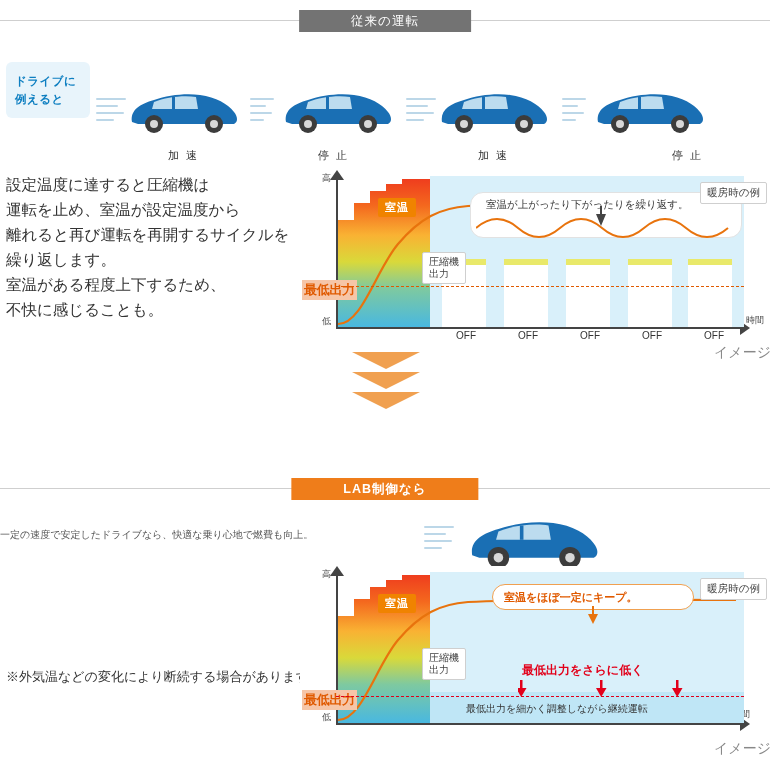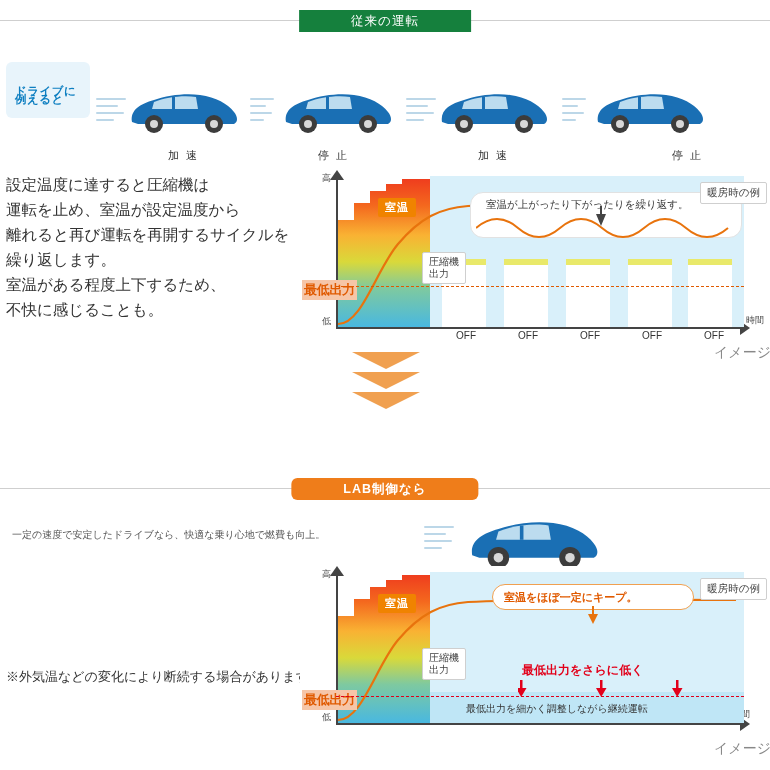--- a/index.html
+++ b/index.html
@@ -4,33 +4,33 @@
 <style>
   html,body{margin:0;padding:0;}
   body{width:770px;height:770px;background:#ffffff;font-family:"Liberation Sans",sans-serif;position:relative;overflow:hidden;color:#333;}
   .wrap{position:absolute;left:0;top:0;width:770px;height:770px;}
 
   
   .sec-head{position:absolute;left:0;width:770px;height:22px;}
   .sec-head .bar{position:absolute;left:0;top:10px;width:770px;height:1px;background:#cfcfcf;}
   .sec-head .lbl{position:absolute;left:50%;transform:translateX(-50%);top:0;height:22px;line-height:22px;
     padding:0 52px;color:#fff;font-size:12.5px;letter-spacing:1px;white-space:nowrap;}
-  .sec-head.gray .lbl{background:#15803d;}
-  .sec-head.orange .lbl{background:#ef7d1a;font-weight:bold;border-radius:6px;}
+  .sec-head.gray .lbl{background:#737373;}
+  .sec-head.orange .lbl{background:#ef7d1a;font-weight:bold;}
 
   
   .t{position:absolute;white-space:pre;}
   .small{font-size:10px;color:#555;}
   .tiny{font-size:14px;color:#888;}
   .body-jp{font-size:15.5px;line-height:25px;color:#333;}
 
   
   .badge{position:absolute;left:6px;top:62px;width:84px;height:56px;background:#e8f4fb;border-radius:6px;}
   .badge span{position:absolute;left:9px;font-size:11.5px;color:#0e7fc1;font-weight:bold;letter-spacing:.5px;}
-  .badge .l1{top:22px;}
+  .badge .l1{top:12px;}
   .badge .l2{top:30px;}
 
   
   .car{position:absolute;width:118px;height:52px;}
   .car svg{display:block;}
   .speedlines{position:absolute;width:34px;height:30px;}
   .speedlines i{position:absolute;left:0;height:2px;background:#bcd7e8;border-radius:1px;display:block;}
   .caption{position:absolute;font-size:11px;color:#333;letter-spacing:2px;text-align:right;}
 
   
@@ -235,21 +235,21 @@
 
   <div class="chev" style="left:352px;top:352px;"></div>
   <div class="chev" style="left:352px;top:372px;"></div>
   <div class="chev" style="left:352px;top:392px;"></div>
 
   <div class="sec-head orange" style="top:478px">
     <div class="bar"></div>
     <div class="lbl">LAB制御なら</div>
   </div>
 
-  <div class="t small" style="left:12px;top:528px;">一定の速度で安定したドライブなら、快適な乗り心地で燃費も向上。</div>
+  <div class="t small" style="left:0px;top:528px;">一定の速度で安定したドライブなら、快適な乗り心地で燃費も向上。</div>
 
   <div class="speedlines" style="left:424px;top:524px;">
     <i style="top:2px;width:30px"></i>
       <i style="top:9px;width:22px"></i>
       <i style="top:16px;width:28px"></i>
       <i style="top:23px;width:18px"></i>
   </div>
   <div class="car" style="left:458px;top:510px;width:150px;height:62px;">
     <svg width="150" height="62" viewBox="0 0 118 52">
       <path d="M8 38 C6 26 16 20 30 16 C44 11 62 9 76 11 C92 13 104 20 110 28 C114 33 114 38 110 40 L14 40 Z" fill="#1a6fb4"></path>

